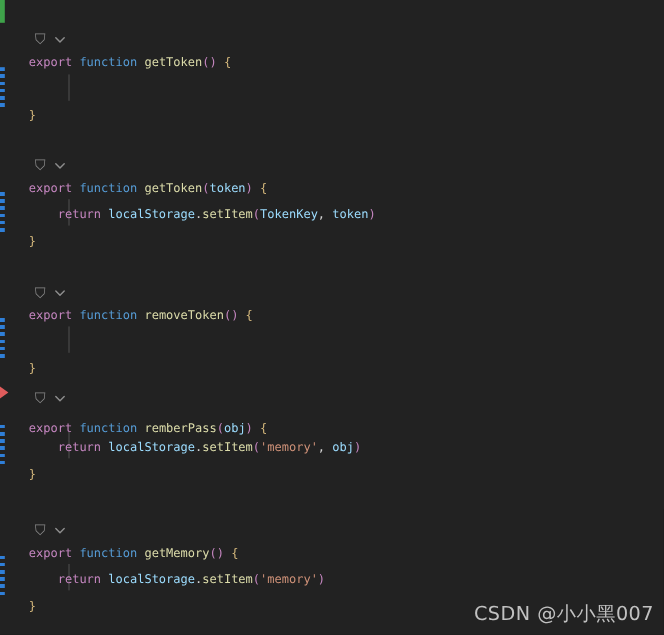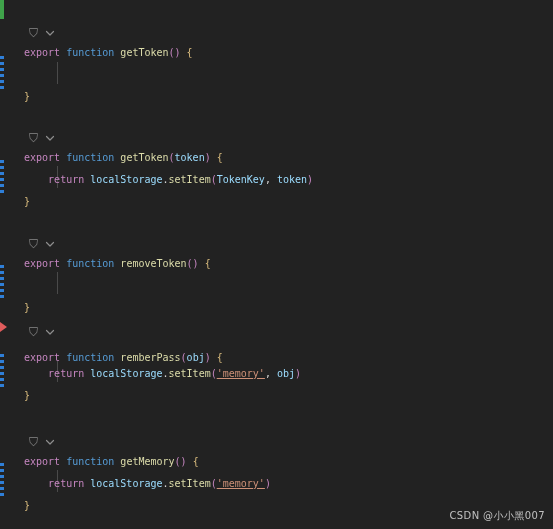--- a/index.html
+++ b/index.html
@@ -119,30 +119,30 @@
   }
 
   
   .t-keyword   { color: #c586c0; }  
   .t-function  { color: #569cd6; }  
   .t-fnname    { color: #dcdcaa; }  
   .t-punct     { color: #c586c0; }  
   .t-brace     { color: #d7ba7d; }  
   .t-variable  { color: #9cdcfe; }  
   .t-plain     { color: #d4d4d4; }  
-  .t-string    { color: #ce9178; text-decoration: underline; }  
+  .t-string    { color: #ce9178; }  
 
   
   .watermark {
     position: absolute;
     right: 8px;
     bottom: 6px;
     color: #cfcfcf;
     font-family: "DejaVu Sans", sans-serif;
-    font-size: 10px;
+    font-size: 16px;
     letter-spacing: 0.4px;
     z-index: 5;
     opacity: 0.92;
   }
 </style>
 </head>
 <body>
 
 <div id="editor" style="background: rgb(34, 34, 34);">
 

